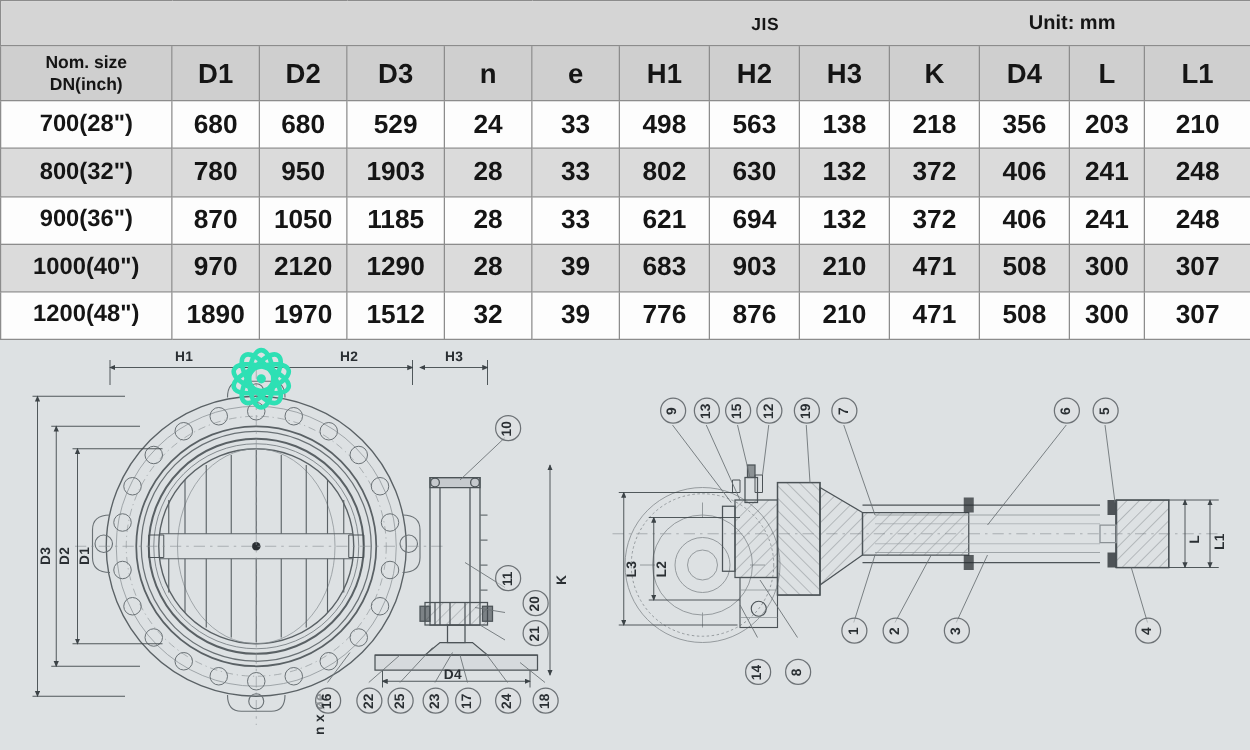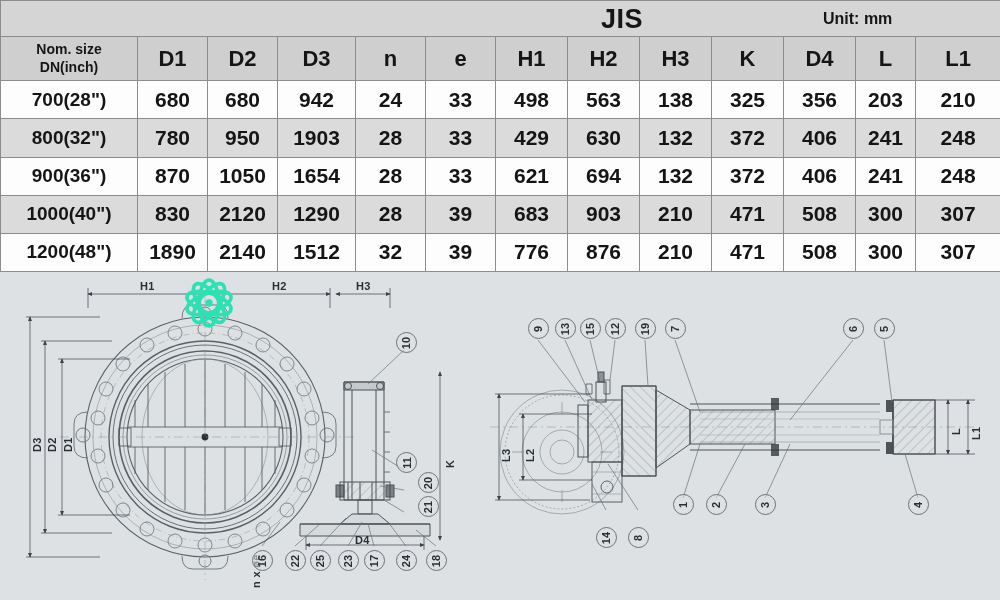--- a/index.html
+++ b/index.html
@@ -31,21 +31,21 @@
     height: 36px;
     background: #d5d5d5;
     border-left: none; border-right: none; border-top: none;
     font-size: 19px;
     position: relative;
   }
   .title-inner { position: relative; width: 100%; height: 100%; }
   .t-jis {
     position: absolute; left: 600px; top: 50%;
     transform: translateY(-50%);
-    font-size: 27px; font-weight: bold; letter-spacing: .5px;
+    font-size: 14px; font-weight: bold; letter-spacing: .5px;
   }
   .t-unit {
     position: absolute; left: 822px; top: 50%;
     transform: translateY(-50%);
     font-size: 16px; font-weight: bold;
   }
   tr.head-row th {
     height: 44px;
     background: #cfcfcf;
     font-size: 22px;
@@ -146,80 +146,80 @@
         <th>K</th>
         <th>D4</th>
         <th>L</th>
         <th>L1</th>
       </tr>
 
       <tr class="data-row">
         <td class="nom">700(28")</td>
         <td>680</td>
         <td>680</td>
-        <td>942</td>
+        <td>529</td>
         <td>24</td>
         <td>33</td>
         <td>498</td>
         <td>563</td>
         <td>138</td>
-        <td>325</td>
+        <td>218</td>
         <td>356</td>
         <td>203</td>
         <td>210</td>
       </tr>
       <tr class="data-row alt">
         <td class="nom">800(32")</td>
         <td>780</td>
         <td>950</td>
         <td>1903</td>
         <td>28</td>
         <td>33</td>
-        <td>429</td>
+        <td>802</td>
         <td>630</td>
         <td>132</td>
         <td>372</td>
         <td>406</td>
         <td>241</td>
         <td>248</td>
       </tr>
       <tr class="data-row">
         <td class="nom">900(36")</td>
         <td>870</td>
         <td>1050</td>
-        <td>1654</td>
+        <td>1185</td>
         <td>28</td>
         <td>33</td>
         <td>621</td>
         <td>694</td>
         <td>132</td>
         <td>372</td>
         <td>406</td>
         <td>241</td>
         <td>248</td>
       </tr>
       <tr class="data-row alt">
         <td class="nom">1000(40")</td>
-        <td>830</td>
+        <td>970</td>
         <td>2120</td>
         <td>1290</td>
         <td>28</td>
         <td>39</td>
         <td>683</td>
         <td>903</td>
         <td>210</td>
         <td>471</td>
         <td>508</td>
         <td>300</td>
         <td>307</td>
       </tr>
       <tr class="data-row">
         <td class="nom">1200(48")</td>
         <td>1890</td>
-        <td>2140</td>
+        <td>1970</td>
         <td>1512</td>
         <td>32</td>
         <td>39</td>
         <td>776</td>
         <td>876</td>
         <td>210</td>
         <td>471</td>
         <td>508</td>
         <td>300</td>
         <td>307</td>

